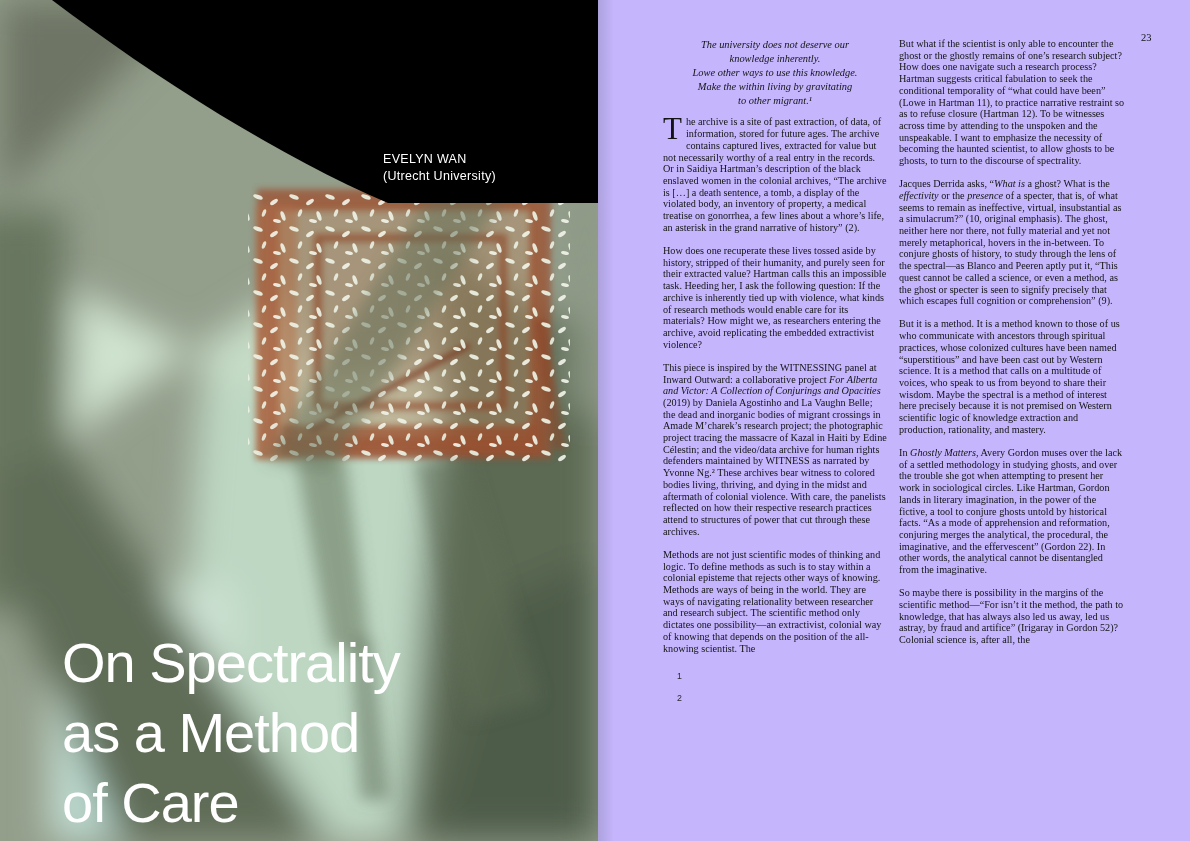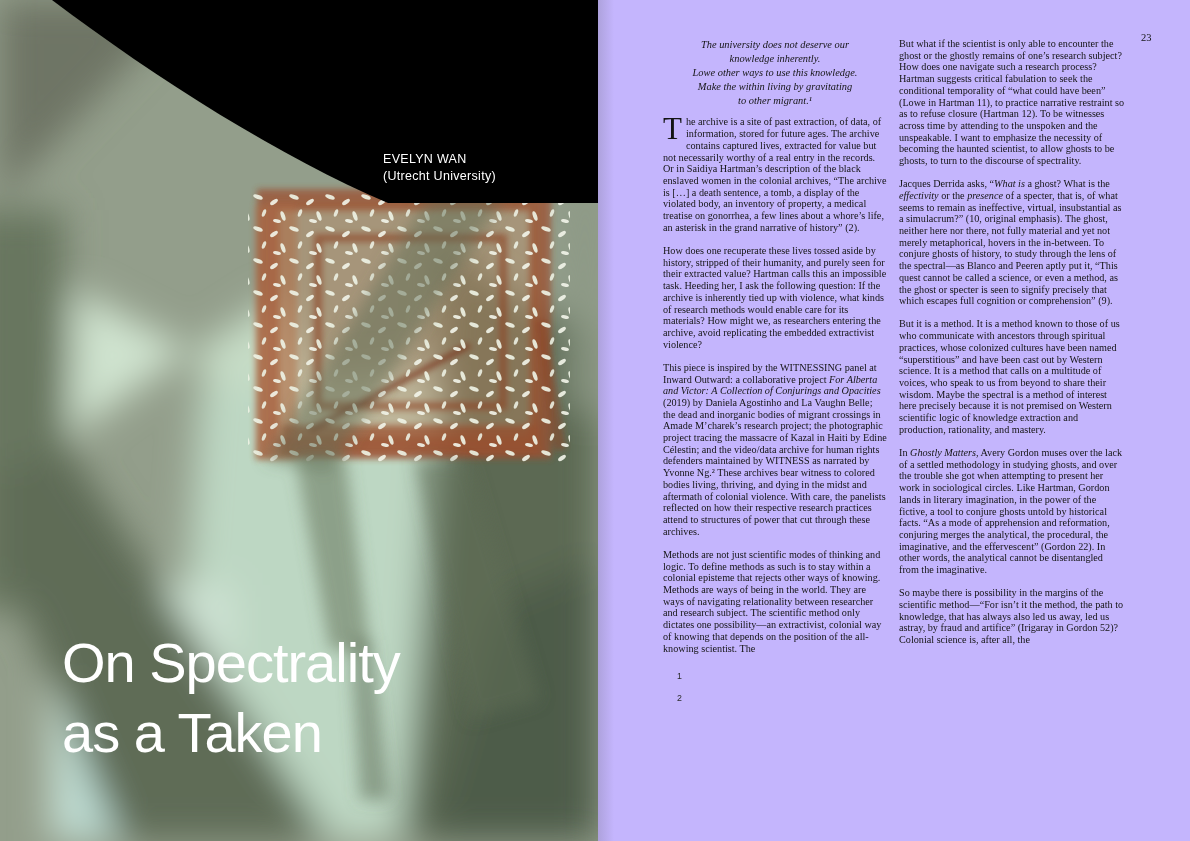--- a/index.html
+++ b/index.html
@@ -98,21 +98,22 @@
       <path d="M52,0 L598,0 L598,203 L388,203 C282,158 158,80 52,0 Z" fill="#000000"></path>
     </svg>
 
     <div class="banner-text">
       <div>EVELYN WAN</div>
       <div>(Utrecht University)</div>
     </div>
 
     <div class="cover-title">
         <div>On Spectrality</div>
-        <div>as a Taken</div>
+        <div>as a Method</div>
+        <div>of Care</div>
       </div>
   </div>
 
   <div class="right-page">
     <div class="gutter-shadow"></div>
 
     <div class="page-number">23</div>
 
     <div class="col col-1">
       <div class="epigraph">

